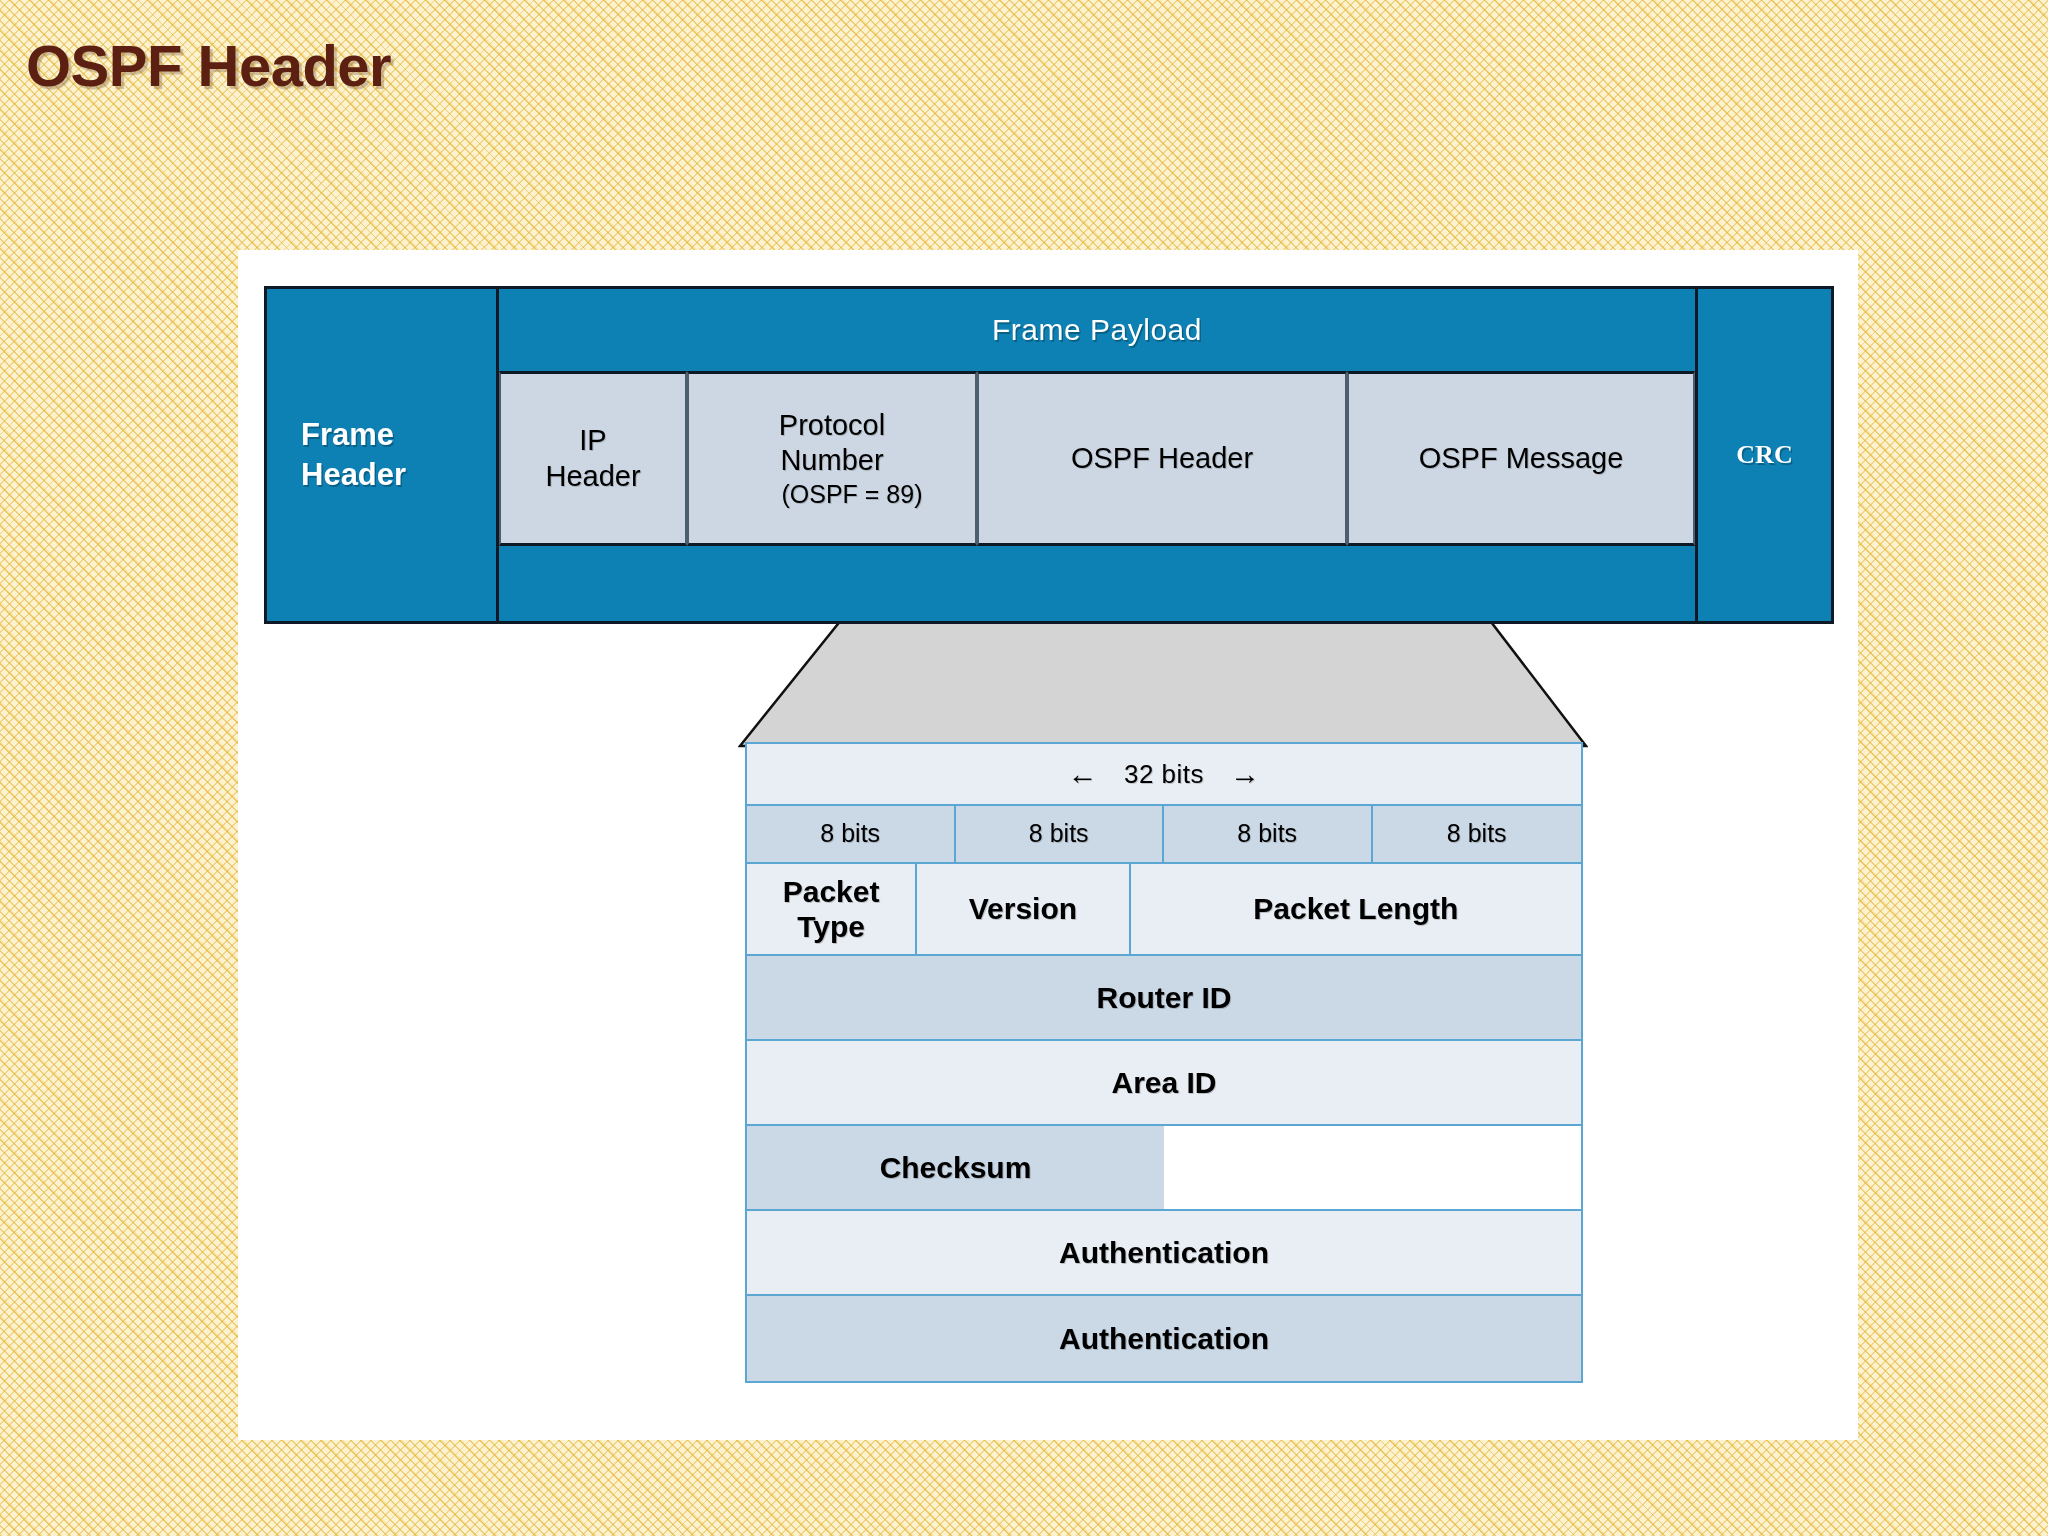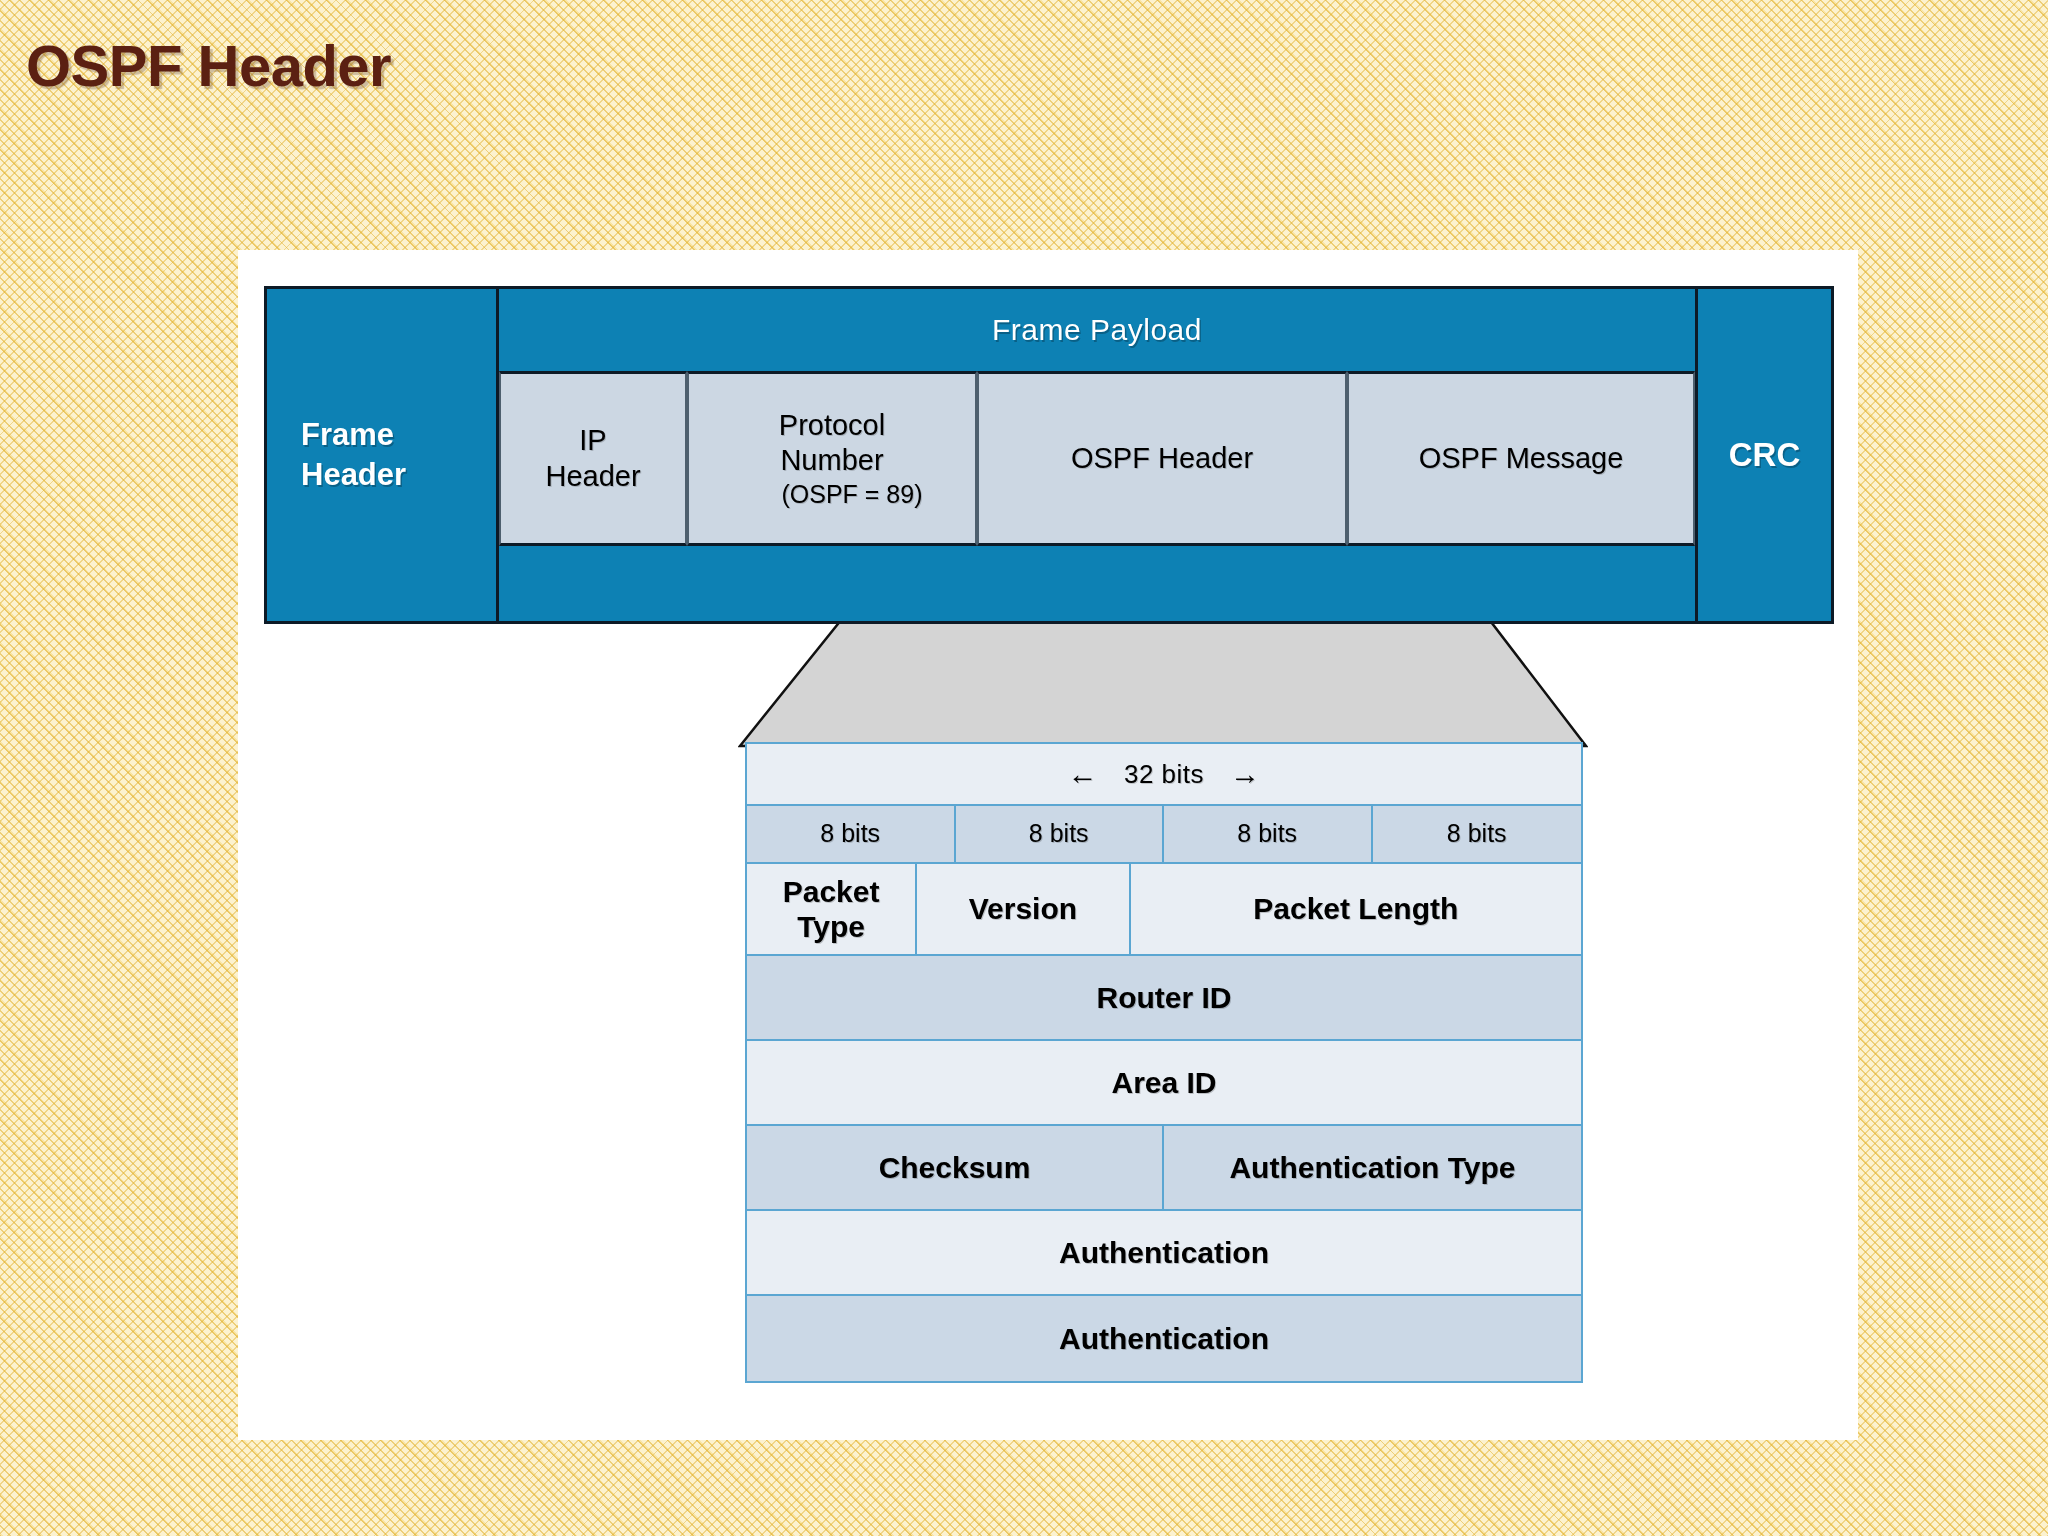--- a/index.html
+++ b/index.html
@@ -139,23 +139,24 @@
 
   
   #crc-cell {
     position: absolute;
     left: 1431px; top: 0;
     width: 139px; height: 338px;
     background: #0d81b4;
     border: 3px solid #0d1a26;
     display: flex; align-items: center; justify-content: center;
     color: #ffffff;
-    font-size: 33px;
+    font-size: 26px;
     font-weight: bold;
     text-shadow: 1.5px 1.5px 0 rgba(0,0,0,0.25);
+    font-family: Liberation Serif, serif;
   }
 
   
   #funnel {
     position: absolute;
     left: 738px;
     top: 533px;
     width: 850px;
     height: 215px;
     z-index: 3;
@@ -310,21 +311,20 @@
   <div class="ospf-row row-med">
     <div class="ospf-cell c100 shade-dark">Router ID</div>
   </div>
 
   <div class="ospf-row row-med">
     <div class="ospf-cell c100 shade-light">Area ID</div>
   </div>
 
   <div class="ospf-row row-med">
     <div class="ospf-cell c50 shade-dark">Checksum</div>
-    <div class="ospf-cell c50 shade-dark">Authentication Type</div>
   </div>
 
   <div class="ospf-row row-med">
     <div class="ospf-cell c100 shade-light">Authentication</div>
   </div>
 
   <div class="ospf-row row-med">
     <div class="ospf-cell c100 shade-dark">Authentication</div>
   </div>
 

